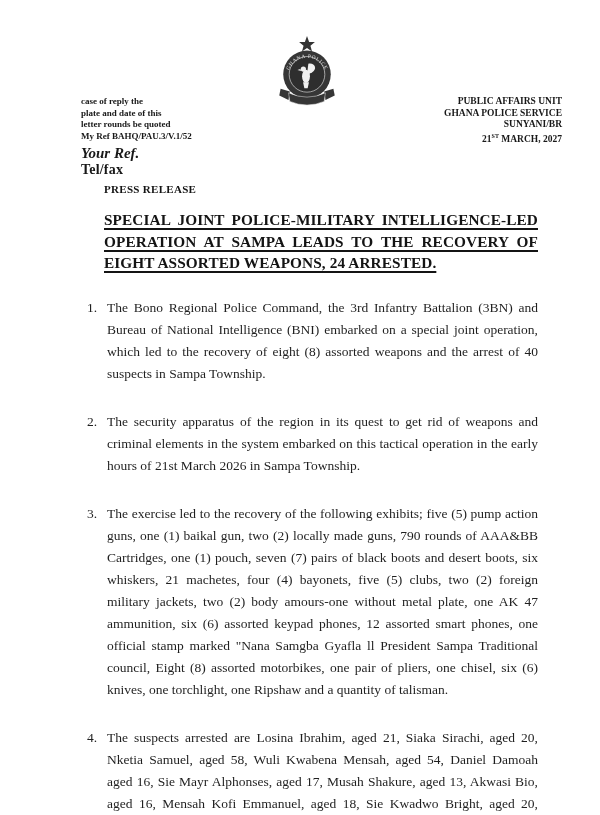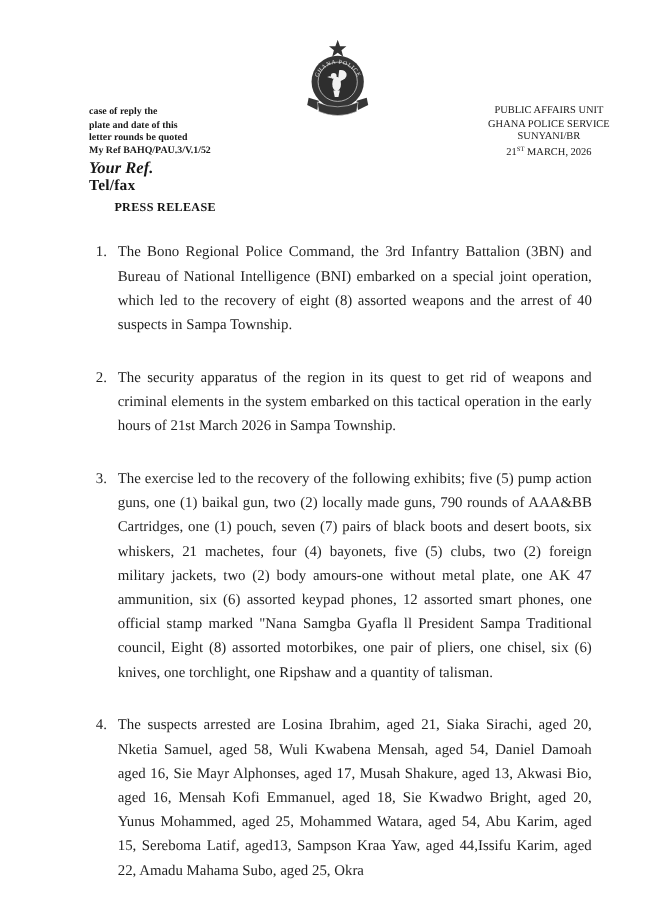--- a/index.html
+++ b/index.html
@@ -21,22 +21,22 @@
     position: absolute; left: 44px; top: 96px;
     font-size: 9px; font-weight: bold; line-height: 11.5px; color: #181818; margin-left: 37px;
   }
   .lh-left .your-ref { font-style: italic; margin-top: 6px; font-size: 15px; }
   .lh-left .tel-fax  { font-size: 14px; margin-top: 4px; letter-spacing: .2px; }
 
   .crest { position: absolute; left: 274px; top: 36px; width: 66px; height: 78px; }
   .crest svg { width: 100%; height: 100%; display: block; opacity: .92; }
 
   .lh-right {
-    position: absolute; left: 416px; top: 96px; width: 166px;
-    text-align: center; font-size: 9.5px; font-weight: normal;
+    position: absolute; left: 396px; top: 96px; width: 166px;
+    text-align: right; font-size: 9.5px; font-weight: bold;
     line-height: 11.5px; color: #181818;
   }
   .lh-right sup { font-size: 6px; vertical-align: super; }
 
   
   .content { position: absolute; left: 87px; top: 183px; width: 451px; }
 
   .pr-label {
     font-size: 11px; font-weight: bold; letter-spacing: .3px;
     margin: 0 0 14px 17px; color: #141414;
@@ -99,30 +99,31 @@
           <path d="M22,86 Q50,99 78,86 L76,99 Q50,110 24,99 Z" stroke="#d8d8d8" stroke-width="0.8"></path>
         </g>
       </svg>
     </div>
 
     <div class="lh-right">
       <div>PUBLIC AFFAIRS UNIT</div>
       <div>GHANA POLICE SERVICE</div>
       <div>SUNYANI/BR</div>
       <div class="lh-date">
-        <span>21</span><sup>ST</sup><span> MARCH, 2026</span>
+        <span>21</span><sup>ST</sup><span> MARCH, 2027</span>
       </div>
     </div>
 
   </header>
 
   <main class="content">
 
     <h2 class="pr-label">PRESS RELEASE</h2>
 
+    <h1 class="headline">SPECIAL JOINT POLICE-MILITARY INTELLIGENCE-LED OPERATION AT SAMPA LEADS TO THE RECOVERY OF EIGHT ASSORTED WEAPONS, 24 ARRESTED.</h1>
 
     <ol class="paras">
       <li class="para">
         <span class="num">1.</span>
         <span class="ptext">The Bono Regional Police Command, the 3rd Infantry Battalion (3BN) and Bureau of National Intelligence (BNI) embarked on a special joint operation, which led to the recovery of eight (8) assorted weapons and the arrest of 40 suspects in Sampa Township.</span>
       </li>
       <li class="para">
         <span class="num">2.</span>
         <span class="ptext">The security apparatus of the region in its quest to get rid of weapons and criminal elements in the system embarked on this tactical operation in the early hours of 21st March 2026 in Sampa Township.</span>
       </li>

